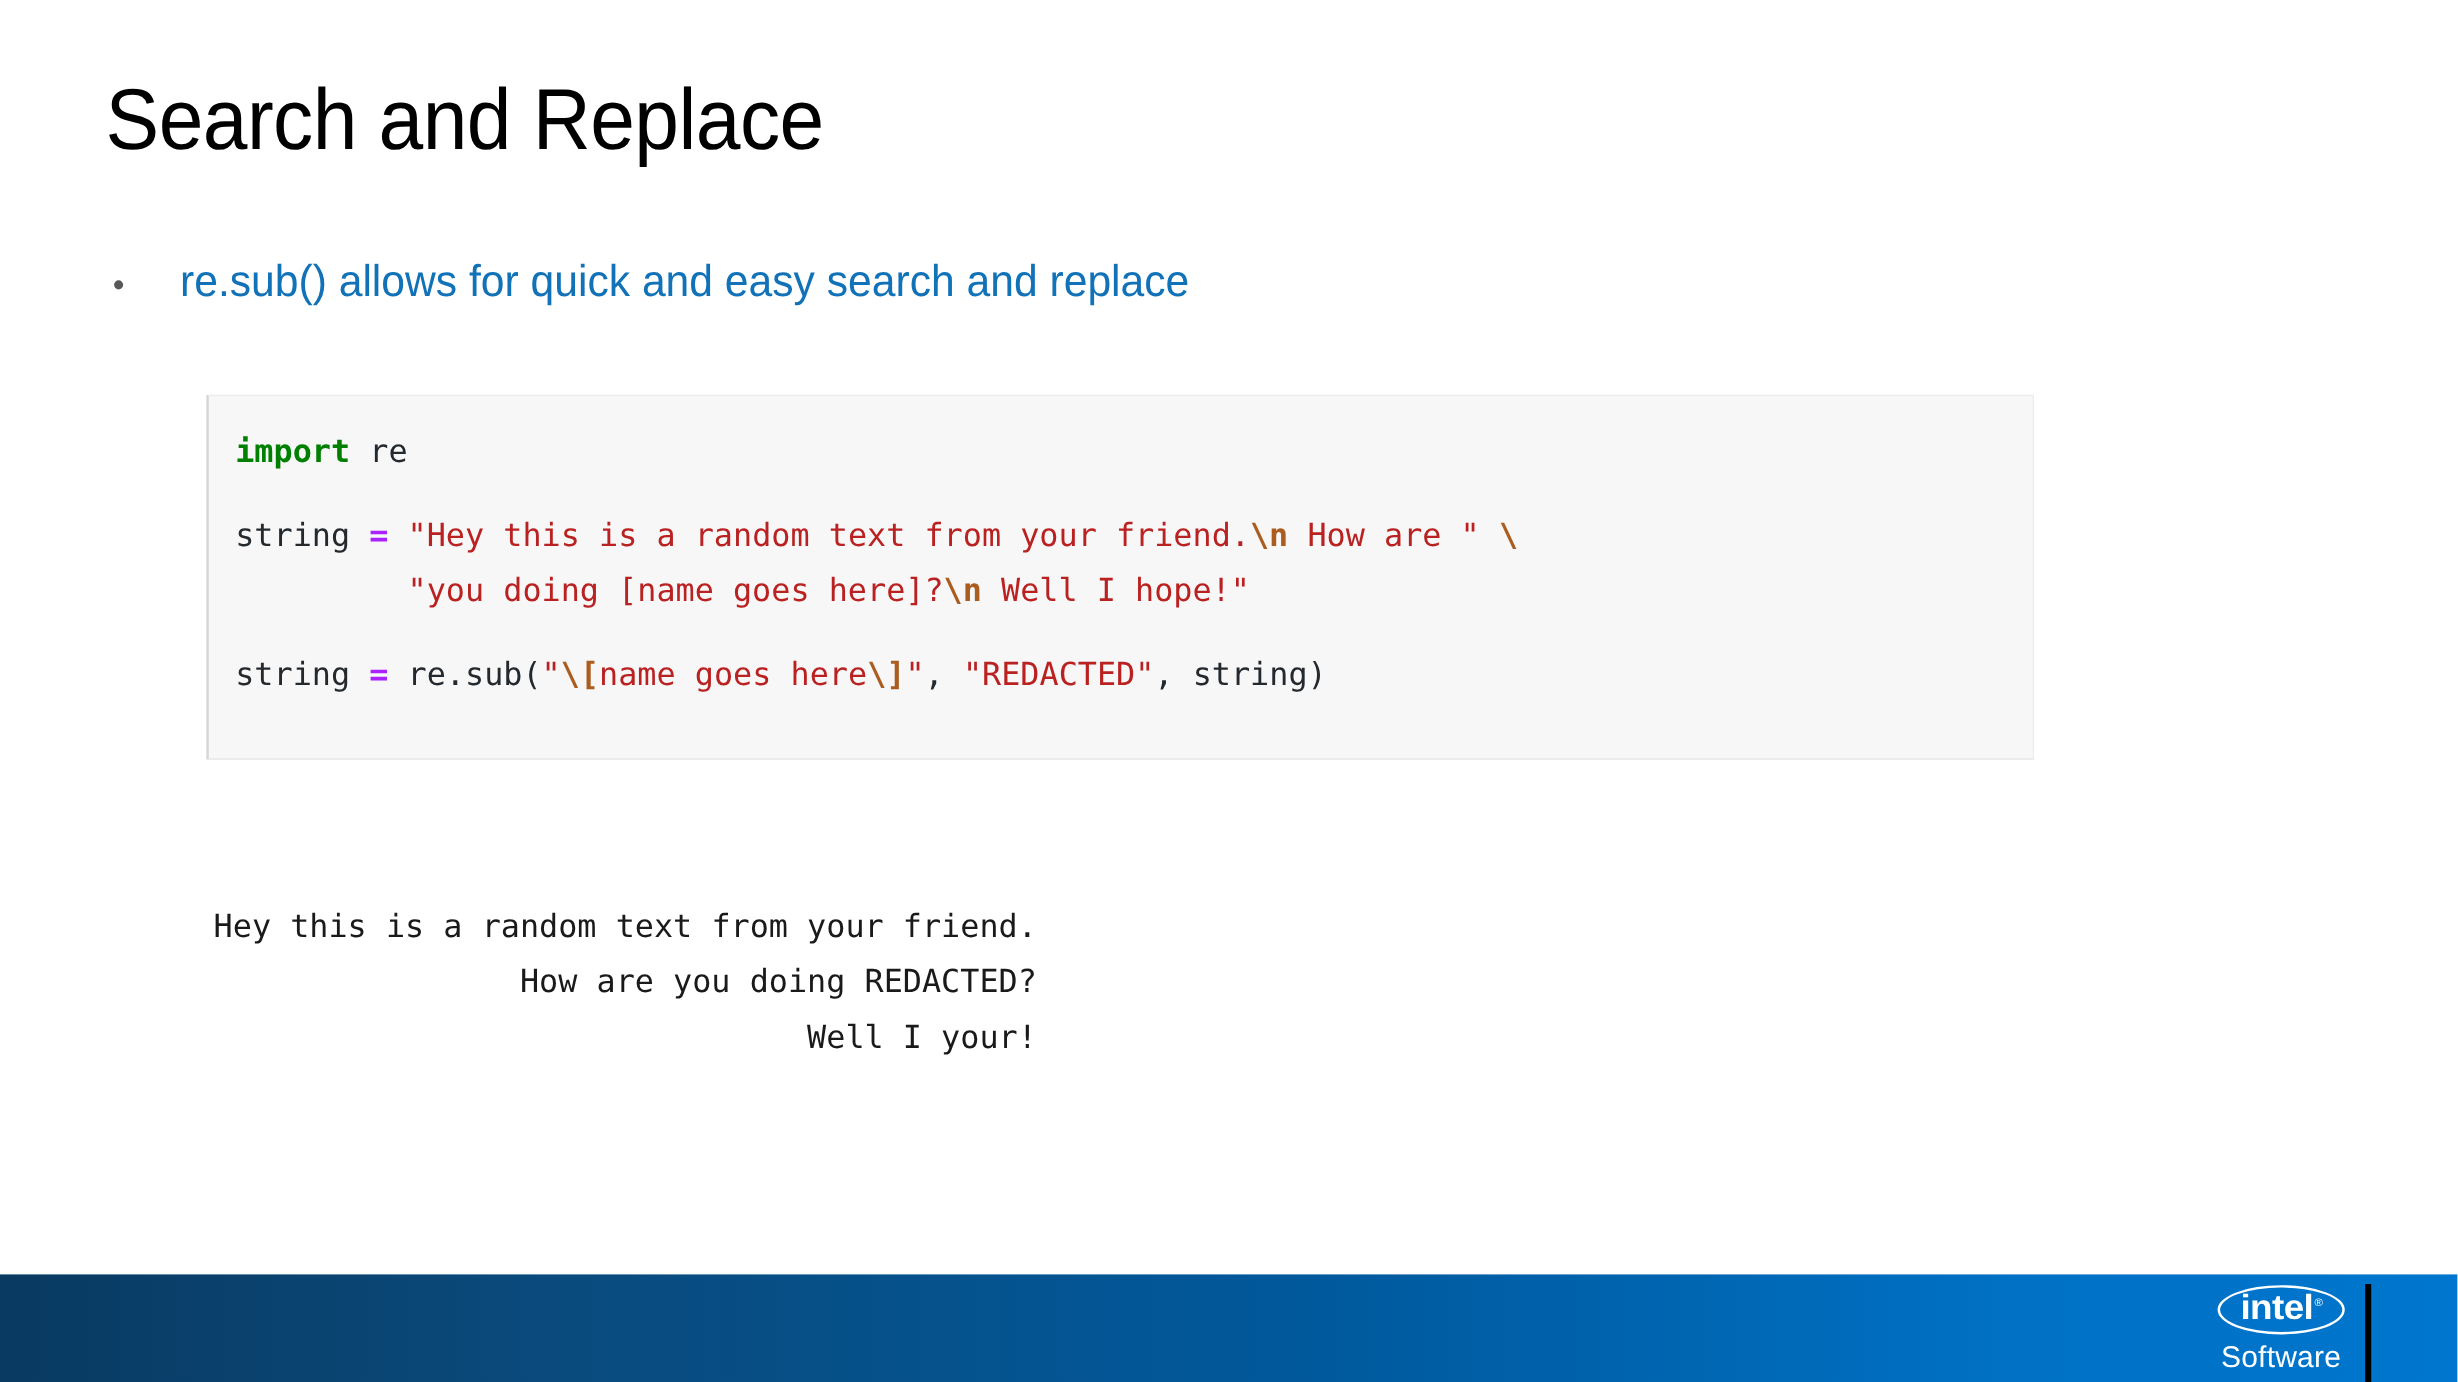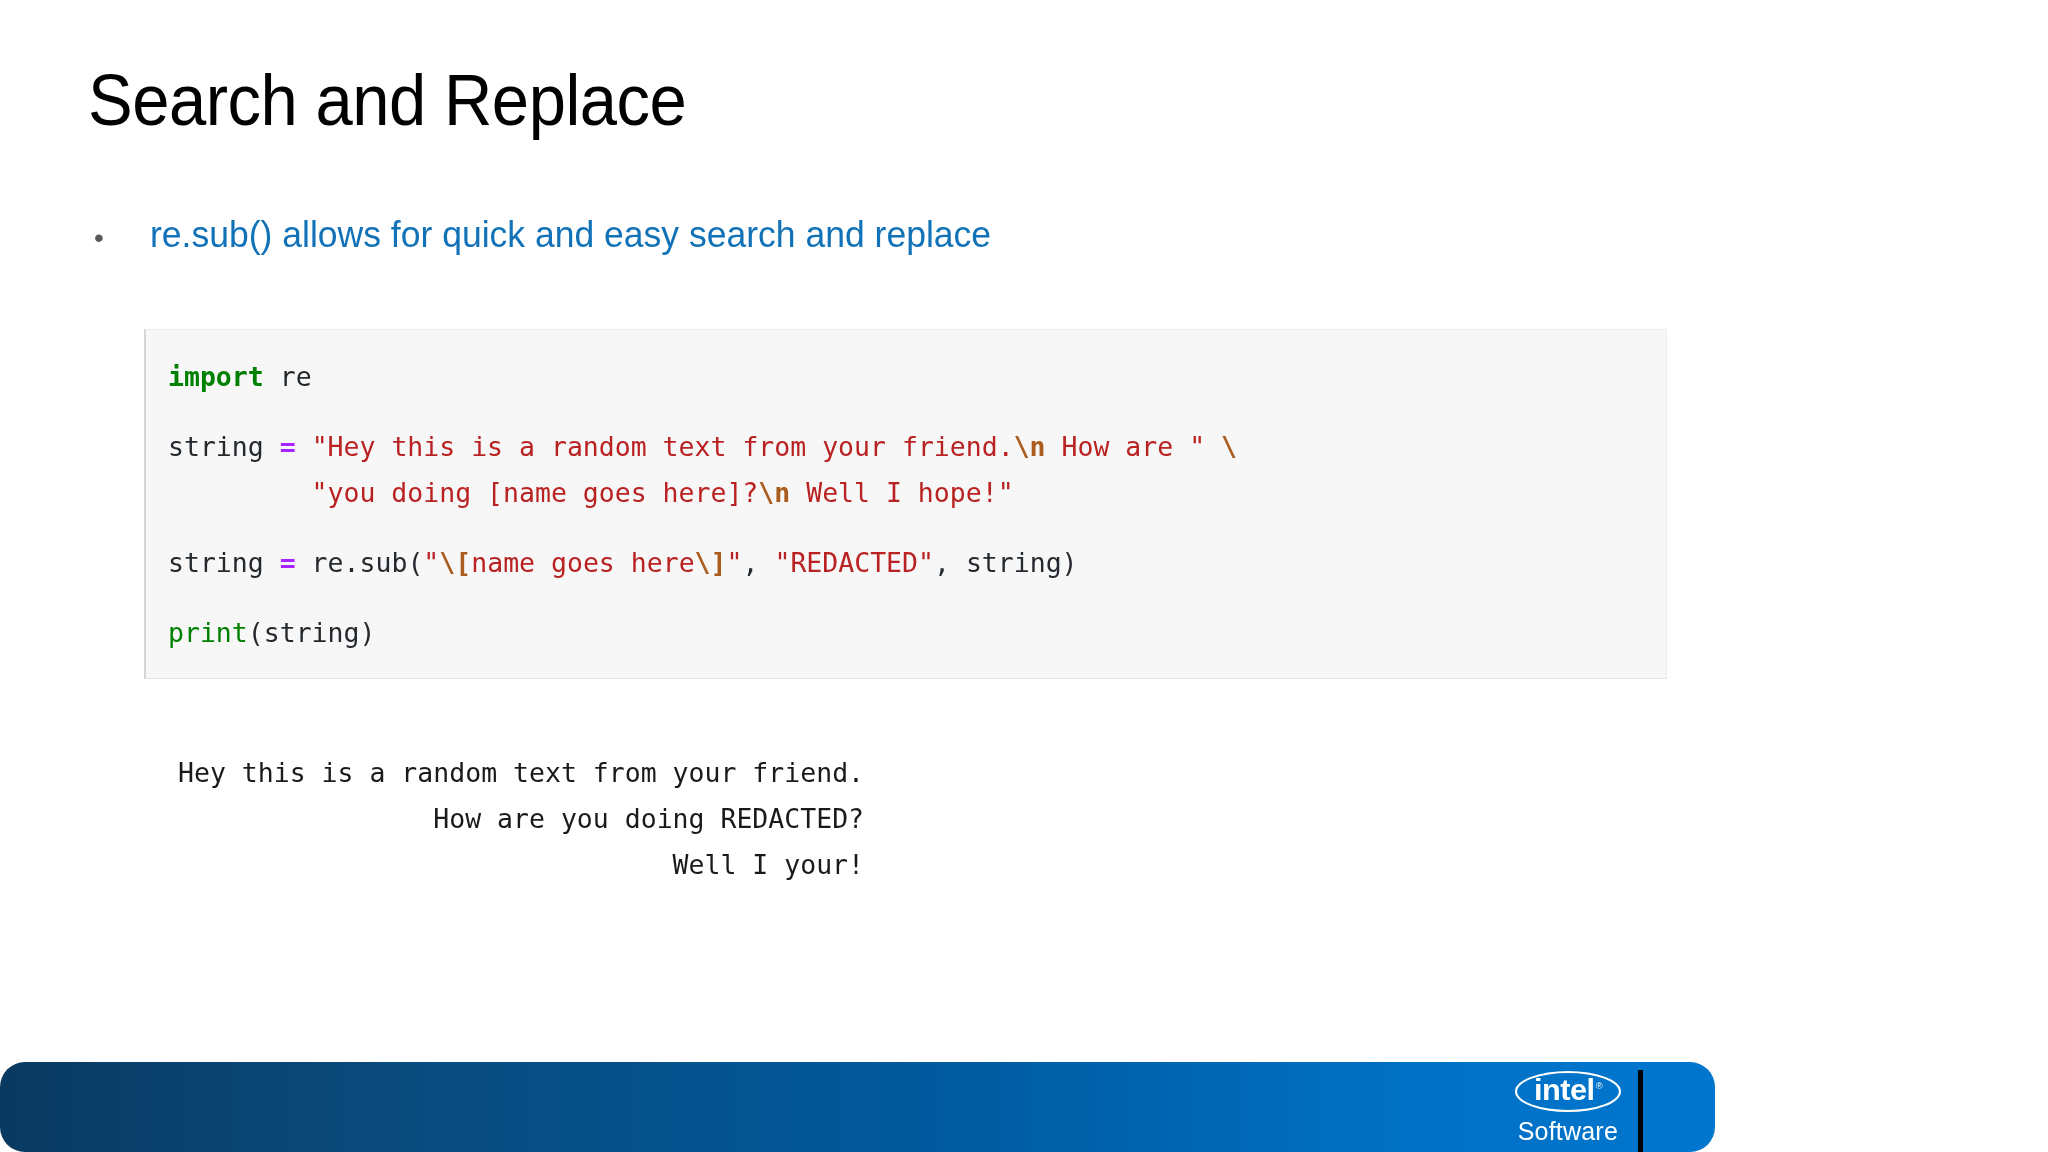--- a/index.html
+++ b/index.html
@@ -57,21 +57,21 @@
     font-size: 37px;
     line-height: 46px;
     color: #1272b8;
     transform: scaleX(0.96);
     transform-origin: left center;
   }
 
   
   .code-block {
     position: absolute;
-    left: 144px;
+    left: 172px;
     top: 329px;
     width: 1523px;
     box-sizing: border-box;
     background: #f7f7f8;
     border-left: 2px solid #d6d6d9;
     border-top: 1px solid #ececee;
     border-right: 1px solid #ececee;
     border-bottom: 1px solid #e3e3e5;
     padding: 24px 0 22px 22px;
   }
@@ -106,24 +106,23 @@
     line-height: 46px;
     color: #1a1a1a;
     white-space: pre;
   }
 
   
   .footer-bar {
     position: absolute;
     left: 0;
     bottom: 0;
-    width: 1715px;
+    width: 2048px;
     height: 90px;
     background: linear-gradient(to right, #093a61 0%, #0a4a7c 22%, #005a9e 55%, #0071c5 82%, #0076ce 100%);
-    border-radius: 25px;
   }
   .footer-logo {
     position: absolute;
     right: 72px;
     bottom: 0;
     height: 90px;
     display: flex;
     align-items: center;
     gap: 20px;
   }
@@ -179,21 +178,20 @@
 </div>
 
 <div class="code-block" id="code-block">
     <div class="code-line"><span class="tok-kw">import</span><span class="tok-punct"> </span><span class="tok-name">re</span></div>
     <div class="code-line blank"></div>
     <div class="code-line"><span class="tok-name">string </span><span class="tok-op">=</span><span class="tok-punct"> </span><span class="tok-str">"Hey this is a random text from your friend.</span><span class="tok-esc">\n</span><span class="tok-str"> How are "</span><span class="tok-punct"> </span><span class="tok-esc">\</span></div>
     <div class="code-line"><span class="tok-str">         "you doing [name goes here]?</span><span class="tok-esc">\n</span><span class="tok-str"> Well I hope!"</span></div>
     <div class="code-line blank"></div>
     <div class="code-line"><span class="tok-name">string </span><span class="tok-op">=</span><span class="tok-name"> re</span><span class="tok-punct">.</span><span class="tok-name">sub</span><span class="tok-punct">(</span><span class="tok-str">"</span><span class="tok-esc">\[</span><span class="tok-str">name goes here</span><span class="tok-esc">\]</span><span class="tok-str">"</span><span class="tok-punct">, </span><span class="tok-str">"REDACTED"</span><span class="tok-punct">, string)</span></div>
     <div class="code-line blank"></div>
-    <div class="code-line"><span class="tok-builtin">print</span><span class="tok-punct">(string)</span></div>
   </div>
 
 <div class="output-block" id="output-block">
     <div class="output-line">Hey this is a random text from your friend.</div>
     <div class="output-line"> How are you doing REDACTED?</div>
     <div class="output-line"> Well I your!</div>
   </div>
 
 <div class="footer-bar">
   <div class="footer-logo">

